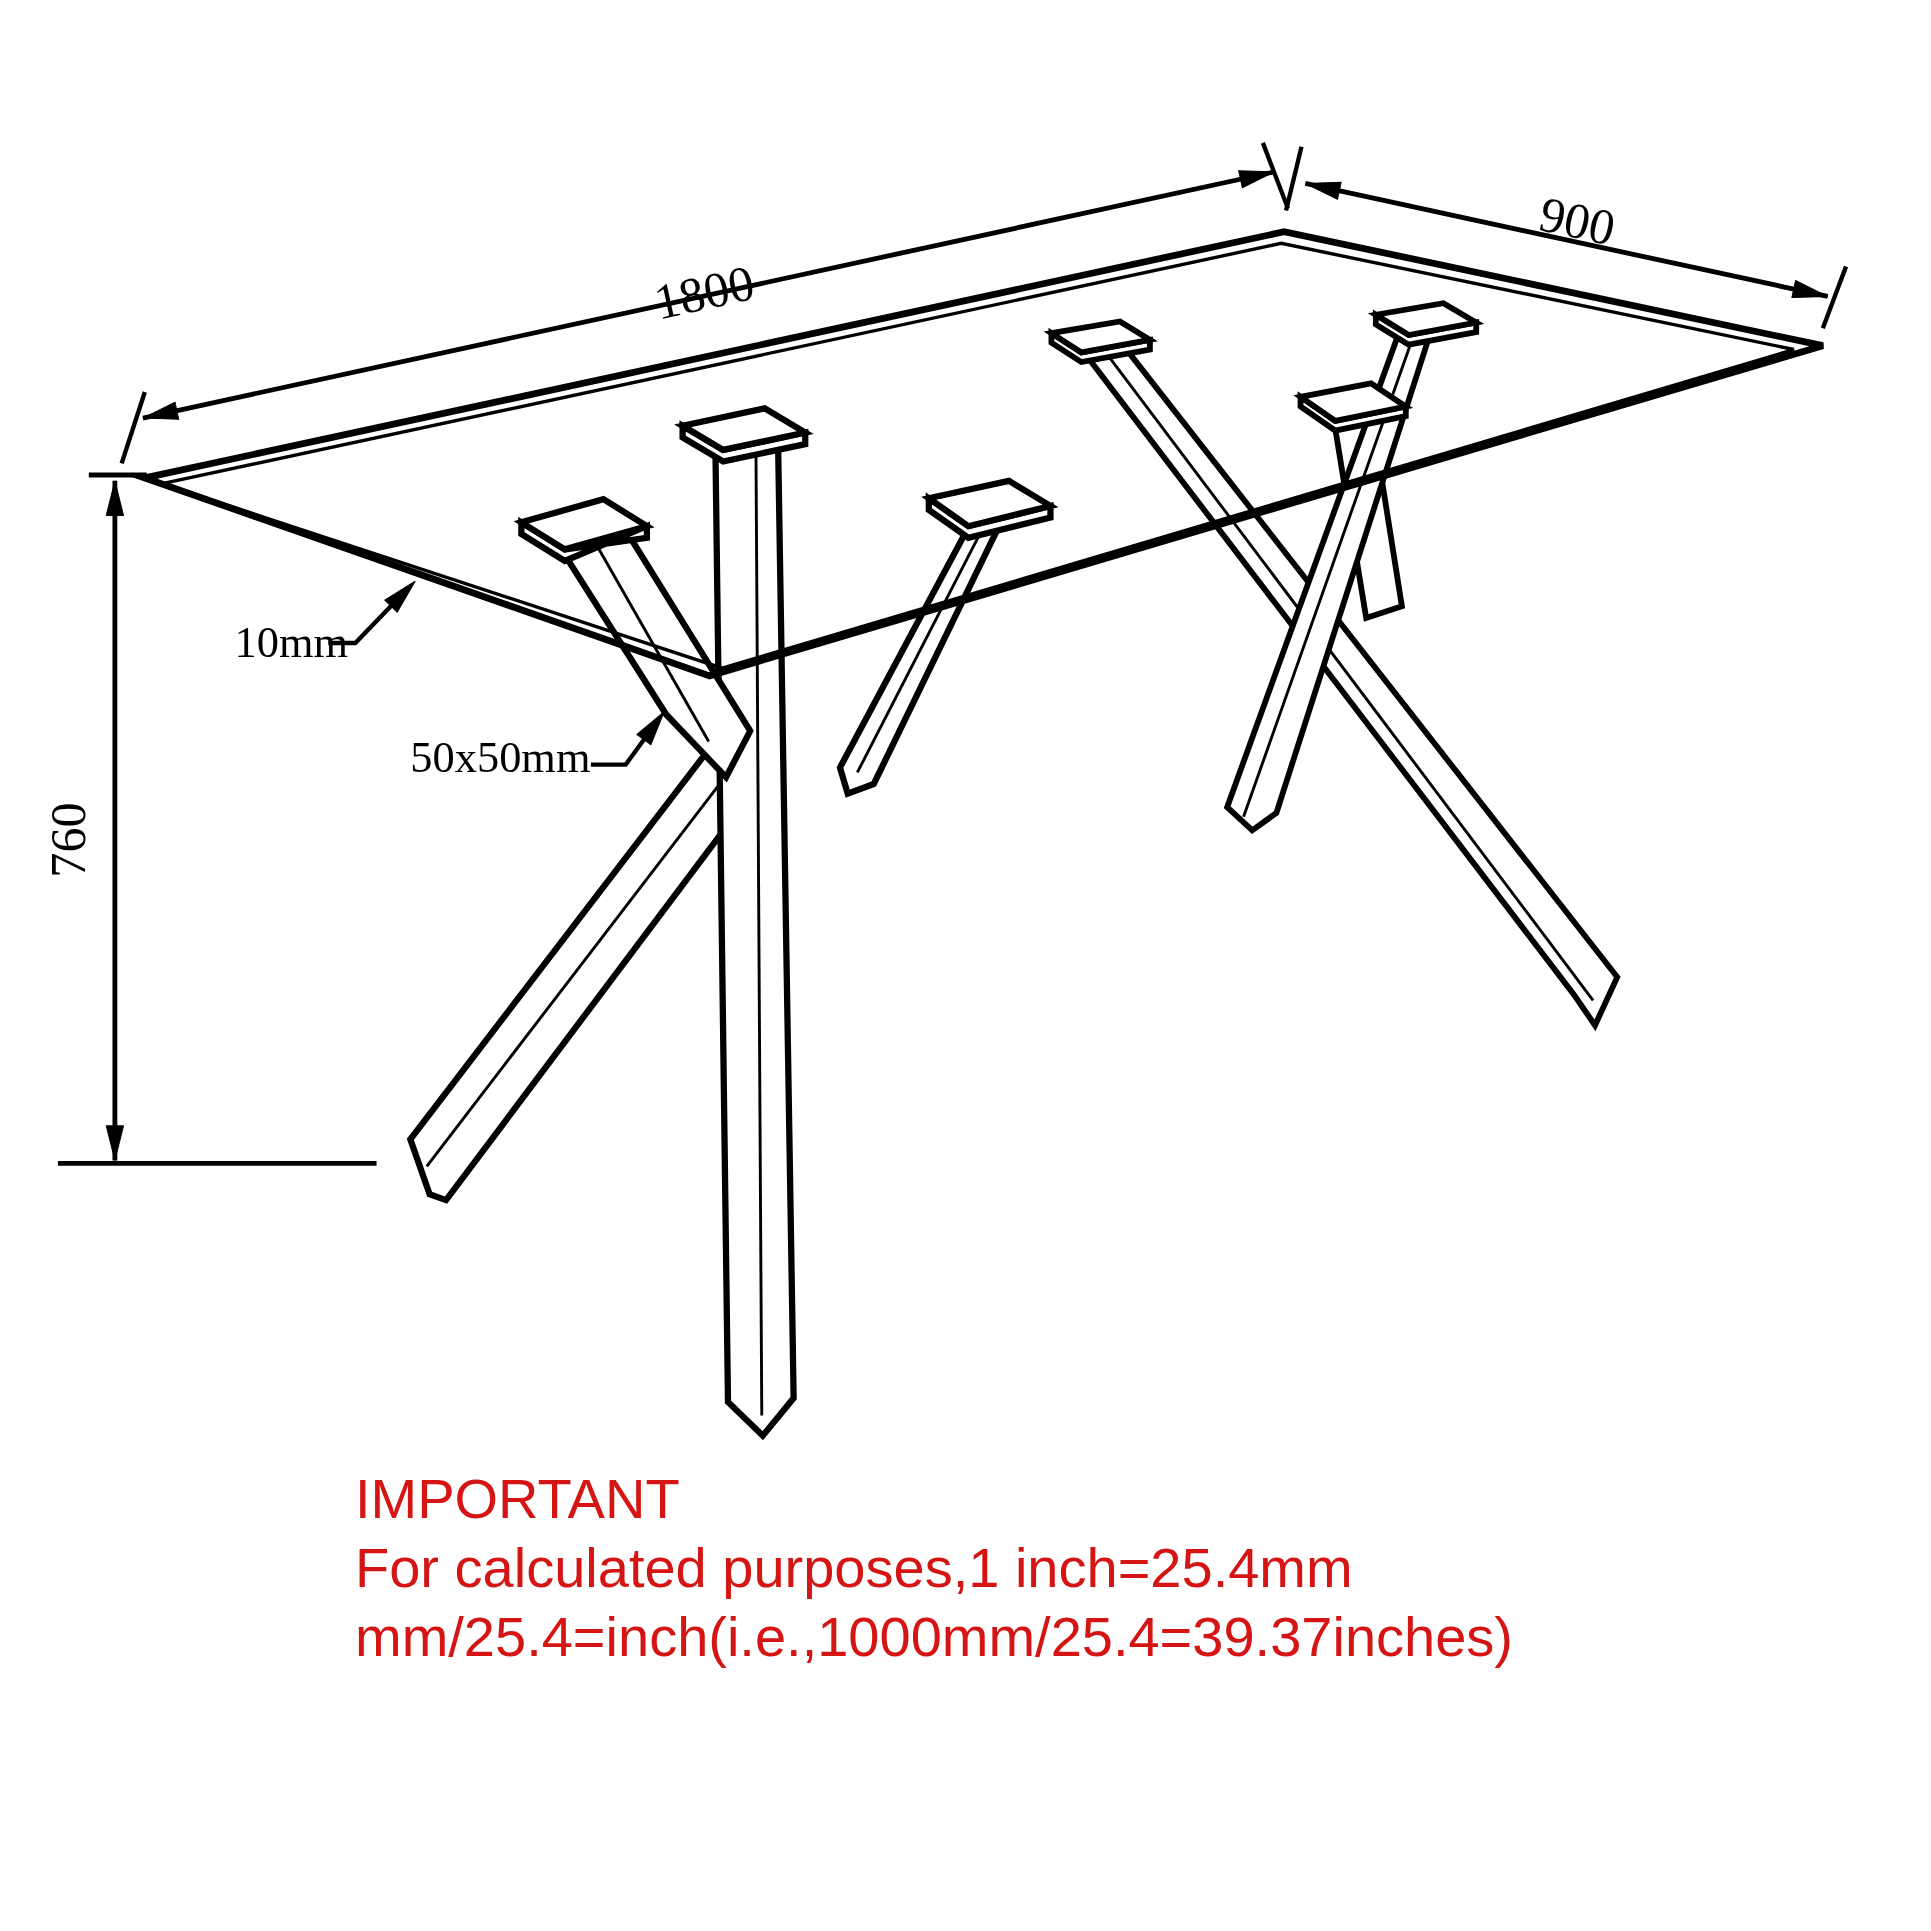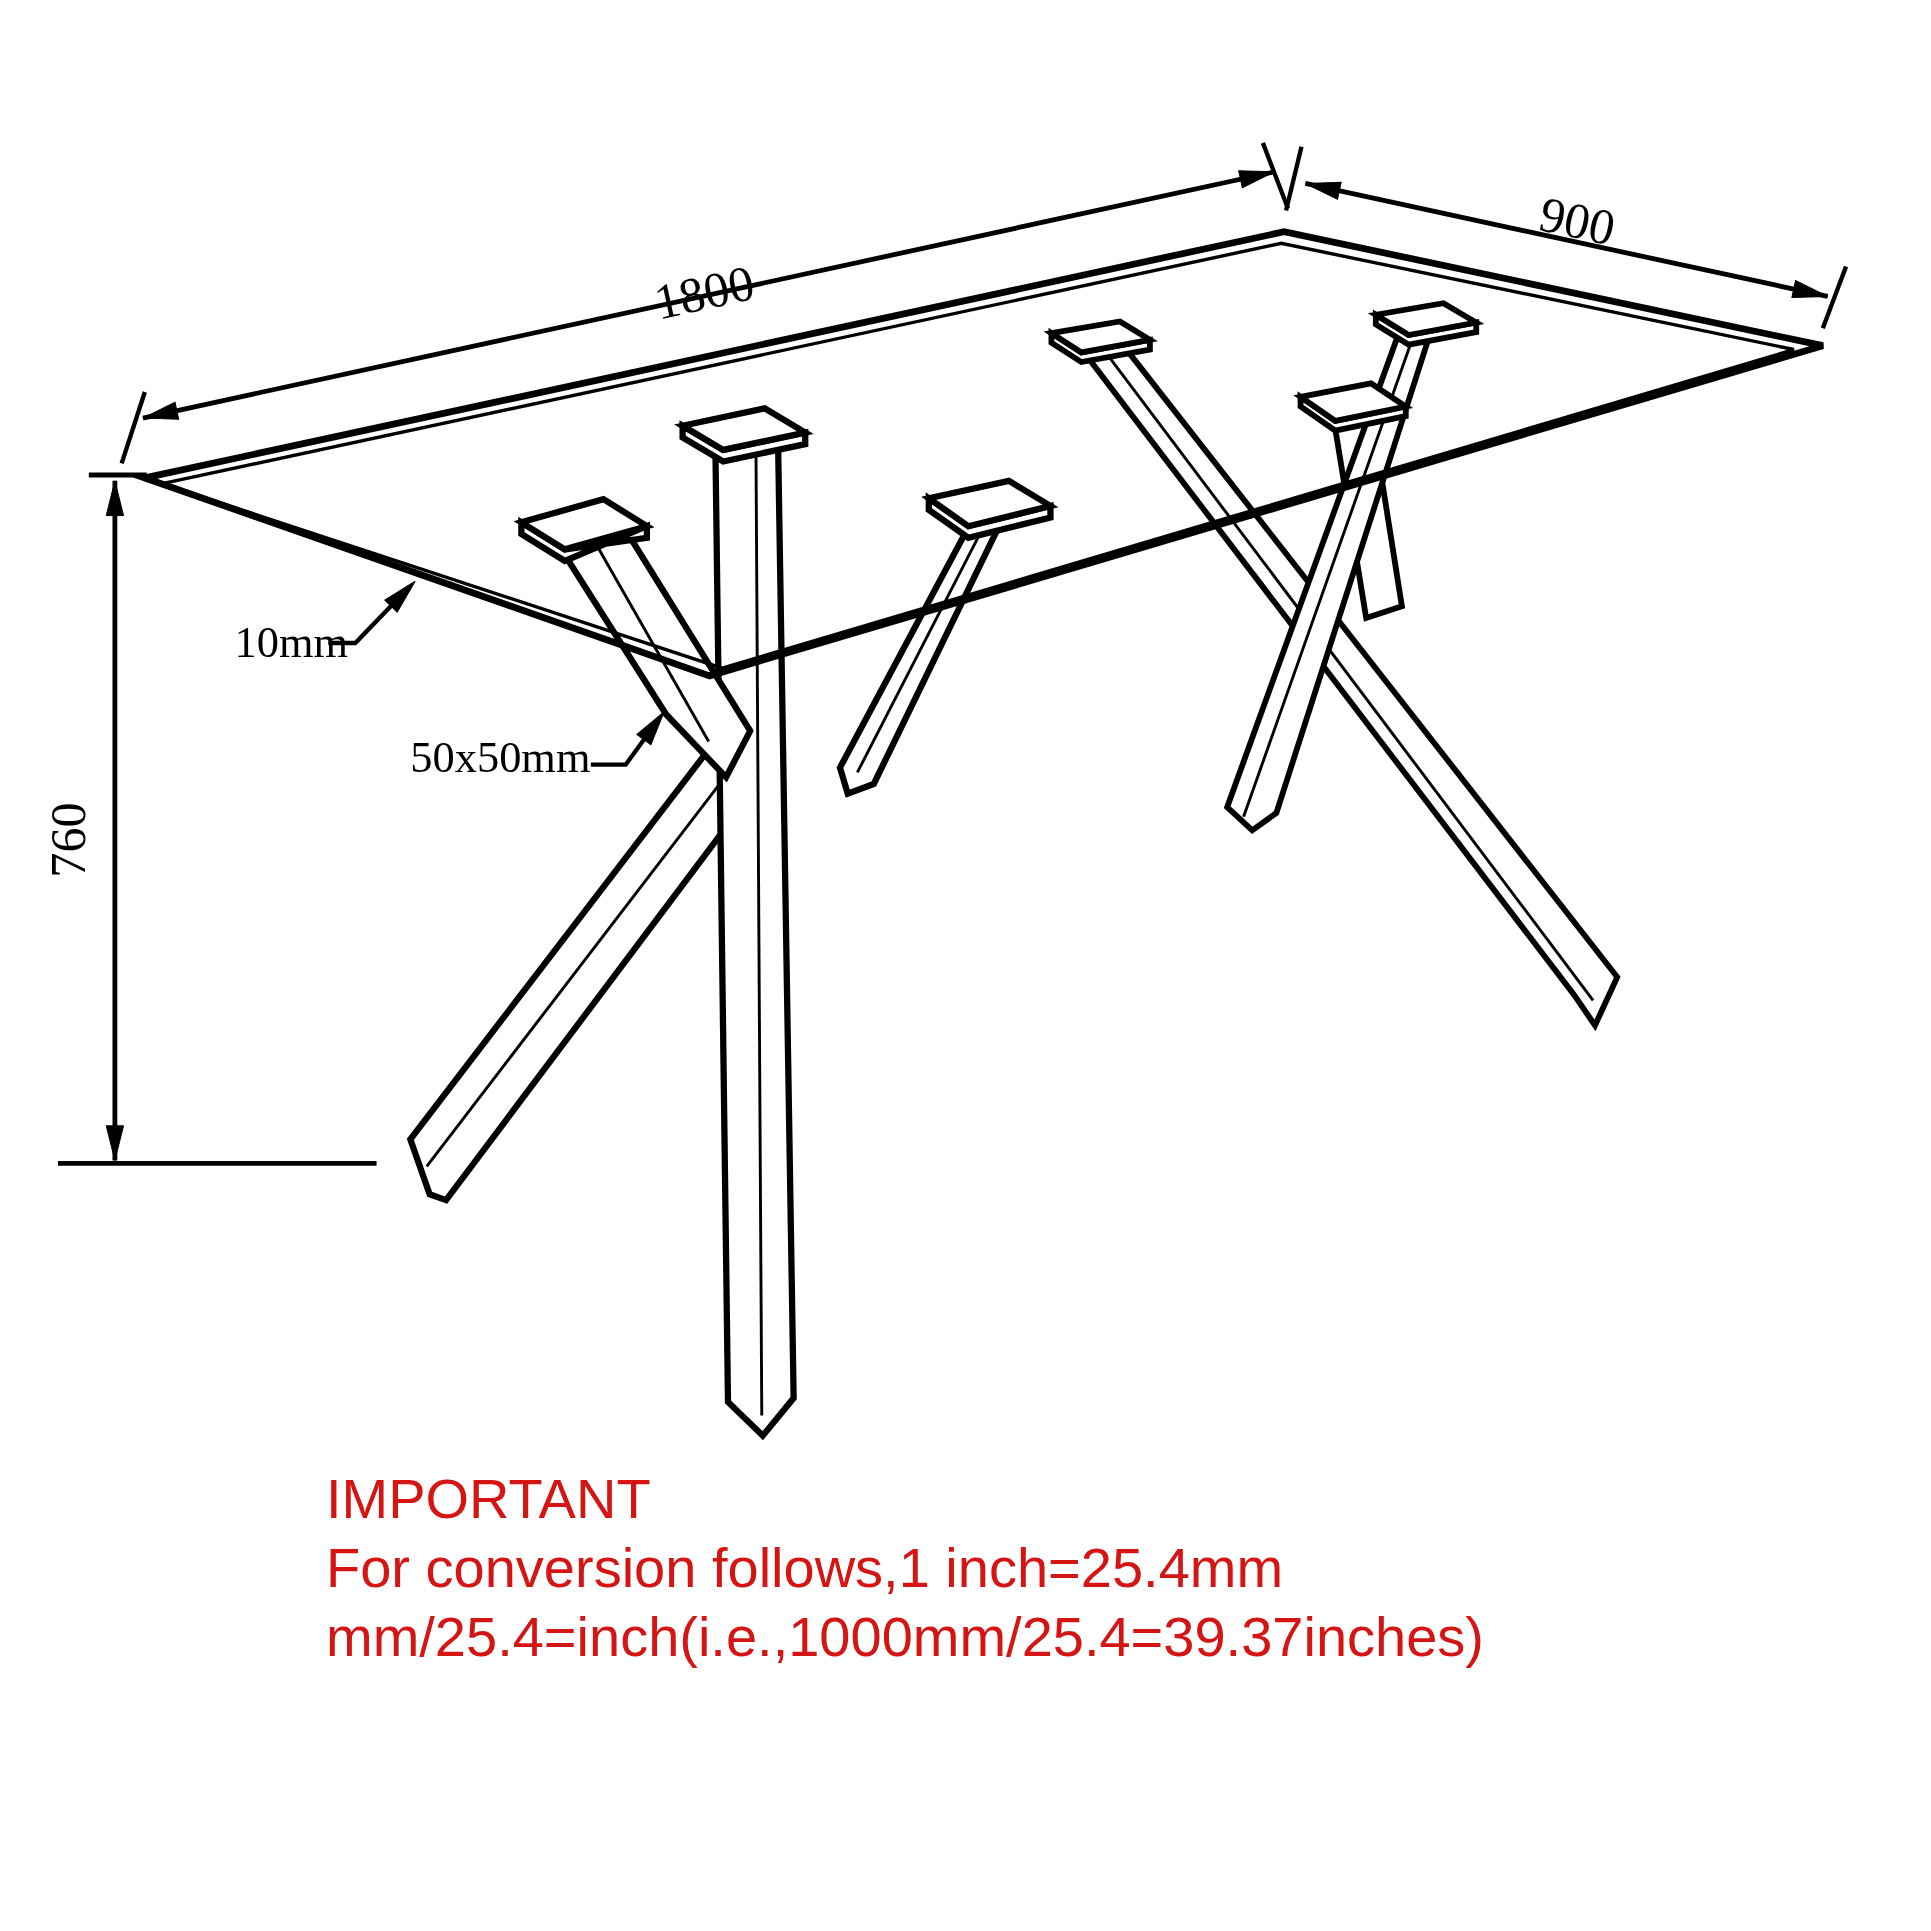--- a/index.html
+++ b/index.html
@@ -24,21 +24,21 @@
   .notice{
     position:absolute;
     left:326px;
     top:1464px;
     color:#d51414;
     font-size:56px;
     line-height:69px;
     letter-spacing:0px;
     white-space:nowrap;
   }
-  .notice div{height:69px;}
+  .notice div{height:69px;margin-left:29px;}
 </style>
 </head>
 <body>
 
 <div class="canvas">
 
   <svg class="drawing-svg" viewBox="0 0 2000 2000">
 
     <g fill="#ffffff" stroke="#000000" stroke-width="6.5" stroke-linejoin="miter">
 
@@ -135,18 +135,18 @@
       <g>
         <path d="M612,792 L648,792 L683,744" fill="none" stroke-width="4.5"></path>
         <path d="M0,0 L-36,9 L-36,-9 Z" transform="translate(688,737) rotate(-54)"></path>
         <text class="dim-text-small" x="425" y="800" stroke="none">50x50mm</text>
       </g>
     </g>
   </svg>
 
   <div class="notice">
     <div>IMPORTANT</div>
-    <div>For conversion follows,1 inch=25.4mm</div>
+    <div>For calculated purposes,1 inch=25.4mm</div>
     <div>mm/25.4=inch(i.e.,1000mm/25.4=39.37inches)</div>
   </div>
 
 </div>
 
 
 </body></html>

